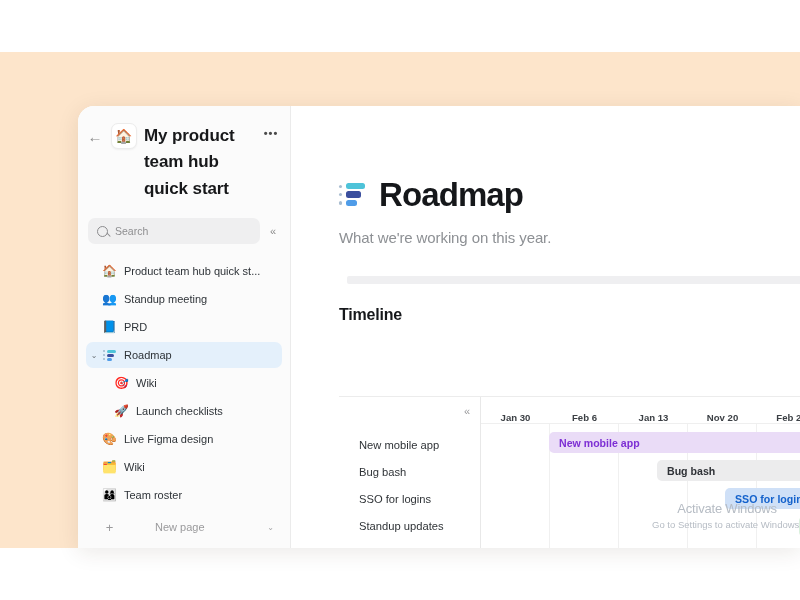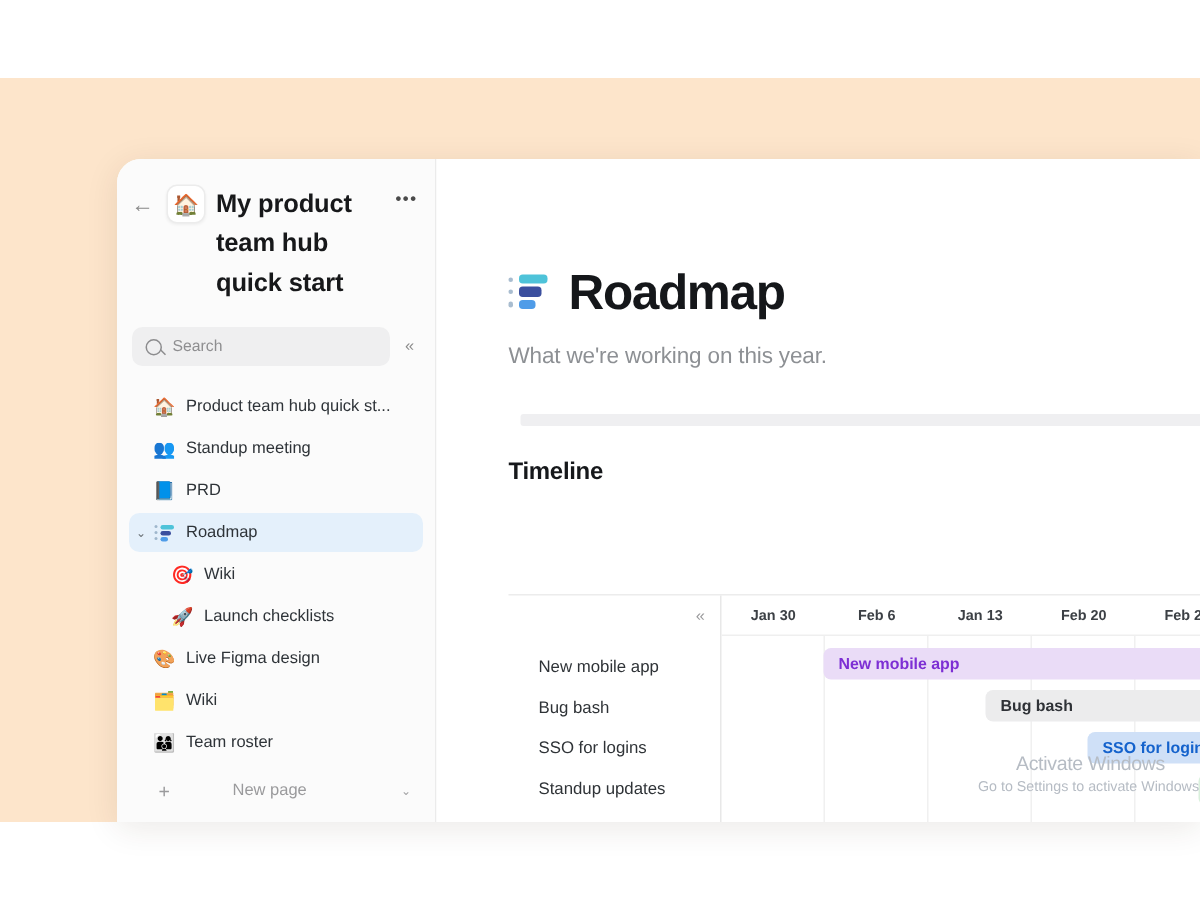--- a/index.html
+++ b/index.html
@@ -170,20 +170,21 @@
   }
   .tl-rows { padding-top: 34px; }
   .tl-row-label {
     height: 27px; display: flex; align-items: center;
     font-size: 11.2px; color: #2f3337; padding-left: 20px;
   }
   .tl-right { flex: 1; position: relative; overflow: hidden; }
   .tl-datehdr {
     height: 27px; display: flex; position: relative;
     border-bottom: 1px solid #efefef;
+    align-items: flex-end;
   }
   .tl-col {
     width: 69px; flex: 0 0 69px; display: flex;
     align-items: center; justify-content: center;
     font-size: 9.6px; font-weight: bold; color: #3c4045;
   }
   .grid {
     position: absolute; left: 0; top: 27px; right: 0; bottom: 0;
     display: flex;
   }
@@ -338,21 +339,21 @@
             <div class="tl-row-label">Standup updates</div>
           </div>
         </div>
 
         <div class="tl-right">
 
           <div class="tl-datehdr">
             <div class="tl-col">Jan 30</div>
             <div class="tl-col">Feb 6</div>
             <div class="tl-col">Jan 13</div>
-            <div class="tl-col">Feb 20</div>
+            <div class="tl-col">Nov 20</div>
             <div class="tl-col">Feb 27</div>
           </div>
 
           <div class="grid">
             <div class="gcol"></div>
             <div class="gcol"></div>
             <div class="gcol"></div>
             <div class="gcol"></div>
             <div class="gcol"></div>
           </div>

